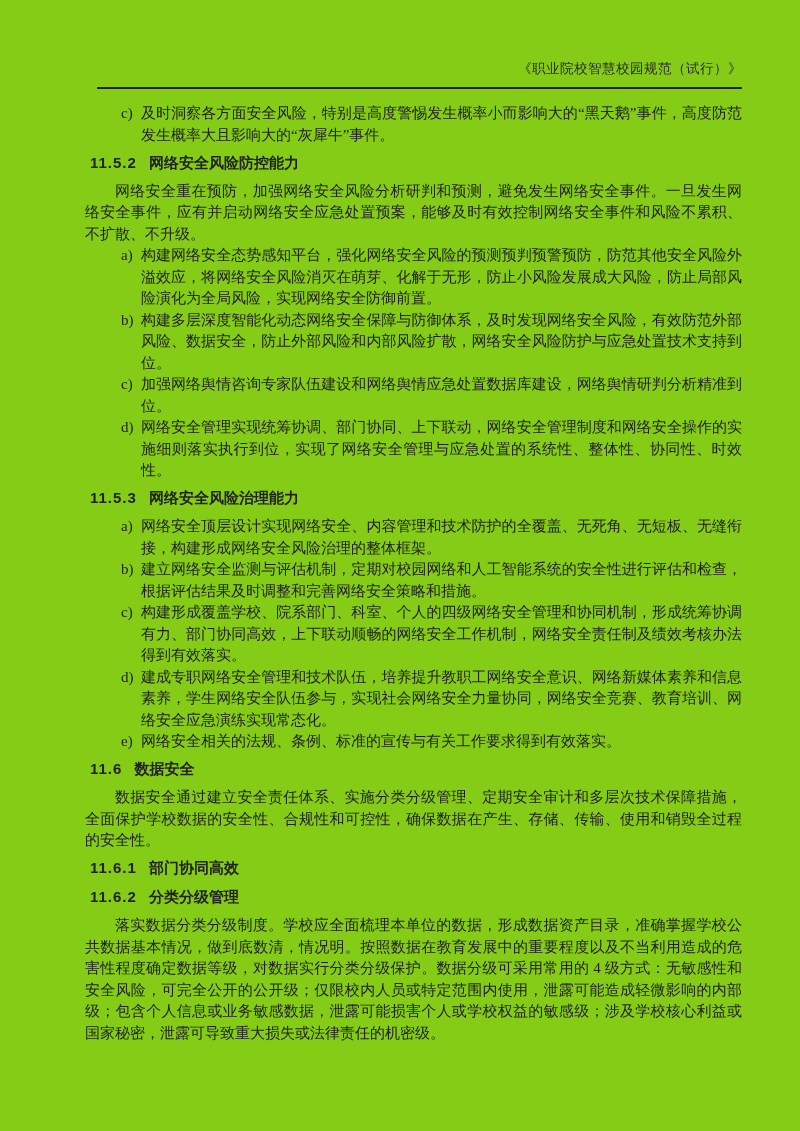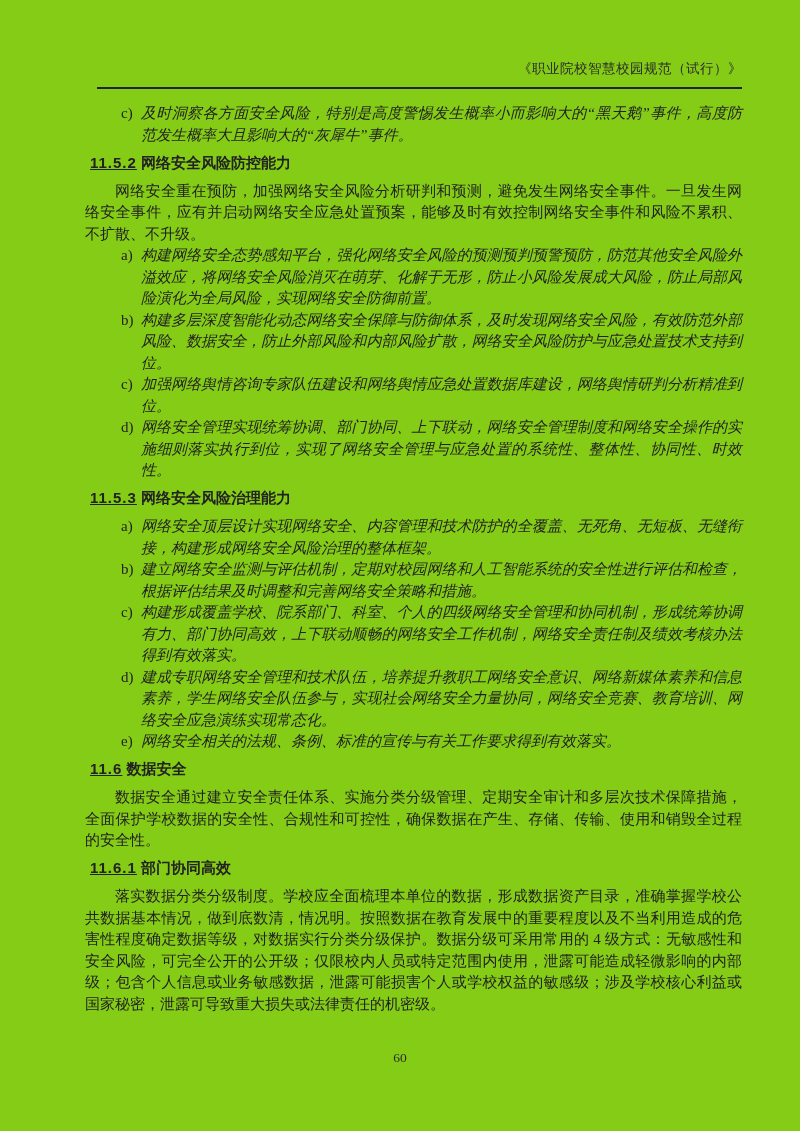--- a/index.html
+++ b/index.html
@@ -54,34 +54,32 @@
   .clist .item {
     display: flex;
     padding-left: 36px;
   }
   .clist .lbl {
     flex: 0 0 20px;
   }
   .clist .txt {
     flex: 1;
     text-align: justify;
-    font-style: italic;
   }
   .h3 {
     margin: 5.5px 0 7.5px 5px;
     font-family: "Liberation Sans", "DejaVu Sans", sans-serif;
     font-weight: bold;
     font-size: 15px;
     line-height: 21.5px;
     text-align: left;
   }
   .h3 .num {
     letter-spacing: 1px;
-    margin-right: 4px;
-    text-decoration: underline;
+    margin-right: 12px;
   }
   .page-number {
     position: absolute;
     top: 1050px;
     left: 0;
     width: 100%;
     text-align: center;
     font-size: 13.5px;
     color: #2a2a2a;
   }
@@ -151,20 +149,20 @@
       </li>
     </ol>
 
     <h3 class="h3"><span class="num">11.6</span><span>数据安全</span></h3>
 
     <p class="para">数据安全通过建立安全责任体系、实施分类分级管理、定期安全审计和多层次技术保障措施，全面保护学校数据的安全性、合规性和可控性，确保数据在产生、存储、传输、使用和销毁全过程的安全性。</p>
 
     <h3 class="h3"><span class="num">11.6.1</span><span>部门协同高效</span></h3>
 
 
+    <h3 class="h3"><span class="num">11.6.2</span><span>分类分级管理</span></h3>
 
     <p class="para">落实数据分类分级制度。学校应全面梳理本单位的数据，形成数据资产目录，准确掌握学校公共数据基本情况，做到底数清，情况明。按照数据在教育发展中的重要程度以及不当利用造成的危害性程度确定数据等级，对数据实行分类分级保护。数据分级可采用常用的 4 级方式：无敏感性和安全风险，可完全公开的公开级；仅限校内人员或特定范围内使用，泄露可能造成轻微影响的内部级；包含个人信息或业务敏感数据，泄露可能损害个人或学校权益的敏感级；涉及学校核心利益或国家秘密，泄露可导致重大损失或法律责任的机密级。</p>
 
   </div>
 
-  <div class="page-number">60</div>
 
 </div>
 
 </body></html>

